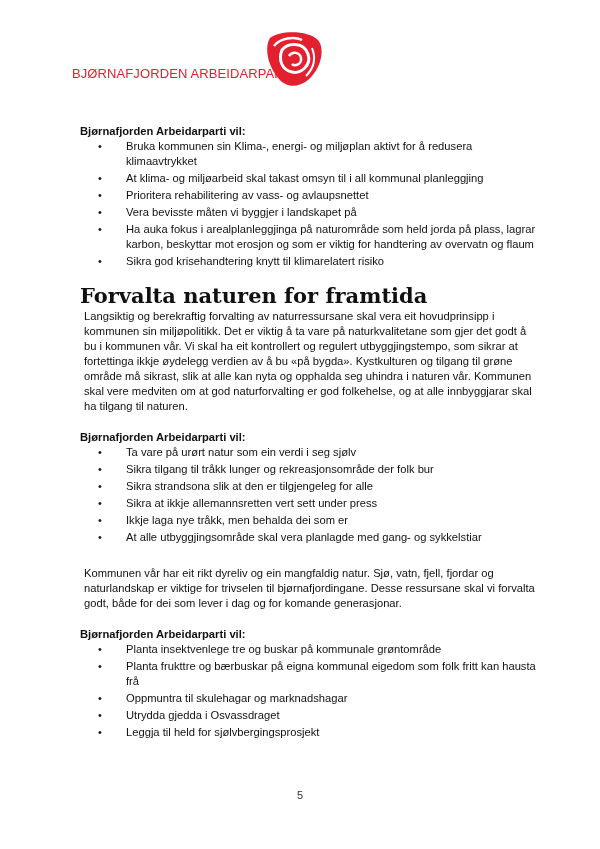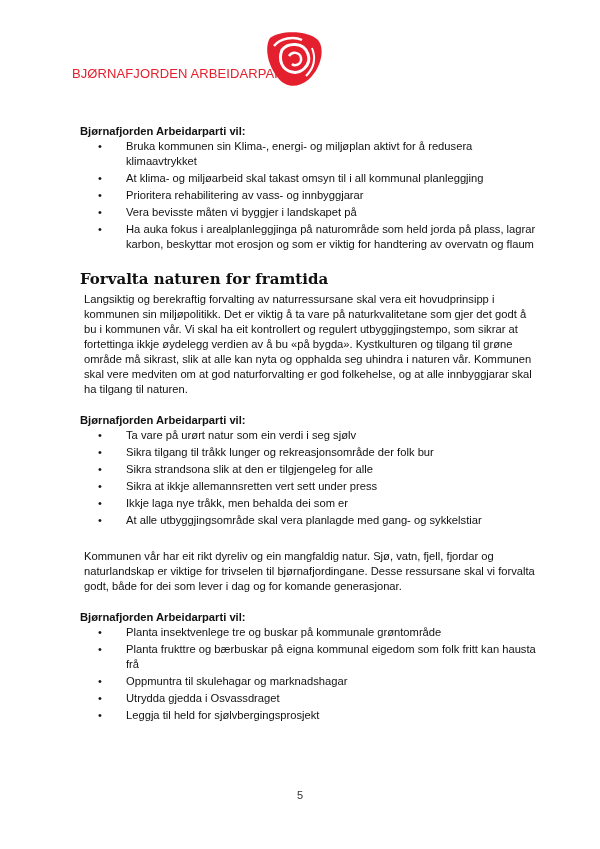--- a/index.html
+++ b/index.html
@@ -9,21 +9,21 @@
     .header-text { position: absolute; left: 72px; top: 66px; font-size: 13px; color: #e4202e; letter-spacing: 0.1px; font-family: "Liberation Sans", sans-serif; }
     .logo { position: absolute; left: 264px; top: 30px; width: 60px; height: 58px; }
 
     .content { position: absolute; left: 80px; top: 124px; width: 462px; font-size: 11.2px; line-height: 15px; }
 
     .lead { font-weight: bold; margin: 0; }
     ul { margin: 0; padding: 0; list-style: none; }
     li { position: relative; padding-left: 46px; margin: 0 0 2px 0; }
     li::before { content: "\2022"; position: absolute; left: 18px; top: 0; font-size: 11px; }
 
-    h2 { font-family: "DejaVu Serif", serif; font-size: 15px; font-weight: bold; margin: 0; line-height: 18px; }
+    h2 { font-family: "DejaVu Serif", serif; font-size: 21px; font-weight: bold; margin: 0; line-height: 18px; }
     p { margin: 4px; }
 
     .gap-a { height: 16px; }
     .gap-b { height: 12px; }
     .gap-c { height: 15px; }
     .gap-d { height: 12px; }
 
     .page-number { position: absolute; left: 0; width: 600px; top: 789px; text-align: center; font-size: 11px; color: #333; }
   </style>
 </head>
@@ -41,23 +41,24 @@
     <path d="M48 18 C52 28 50 38 42 46" fill="none" stroke="#fff" stroke-width="2"></path>
   </svg>
 
   <div class="content">
 
     <div>
       <p class="lead">Bjørnafjorden Arbeidarparti vil:</p>
       <ul>
         <li>Bruka kommunen sin Klima-, energi- og miljøplan aktivt for å redusera klimaavtrykket</li>
         <li>At klima- og miljøarbeid skal takast omsyn til i all kommunal planleggjing</li>
-        <li>Prioritera rehabilitering av vass- og innbyggjarar</li>
+        <li>Prioritera rehabilitering av vass- og avlaupsnettet</li>
         <li>Vera bevisste måten vi byggjer i landskapet på</li>
         <li>Ha auka fokus i arealplanleggjinga på naturområde som held jorda på plass, lagrar karbon, beskyttar mot erosjon og som er viktig for handtering av overvatn og flaum</li>
+        <li>Sikra god krisehandtering knytt til klimarelatert risiko</li>
       </ul>
     </div>
 
     <div class="gap-a"></div>
 
     <div>
       <h2>Forvalta naturen for framtida</h2>
       <p>Langsiktig og berekraftig forvalting av naturressursane skal vera eit hovudprinsipp i kommunen sin miljøpolitikk. Det er viktig å ta vare på naturkvalitetane som gjer det godt å bu i kommunen vår. Vi skal ha eit kontrollert og regulert utbyggjingstempo, som sikrar at fortettinga ikkje øydelegg verdien av å bu «på bygda». Kystkulturen og tilgang til grøne område må sikrast, slik at alle kan nyta og opphalda seg uhindra i naturen vår. Kommunen skal vere medviten om at god naturforvalting er god folkehelse, og at alle innbyggjarar skal ha tilgang til naturen.</p>
       <div class="gap-b"></div>
       <p class="lead">Bjørnafjorden Arbeidarparti vil:</p>

